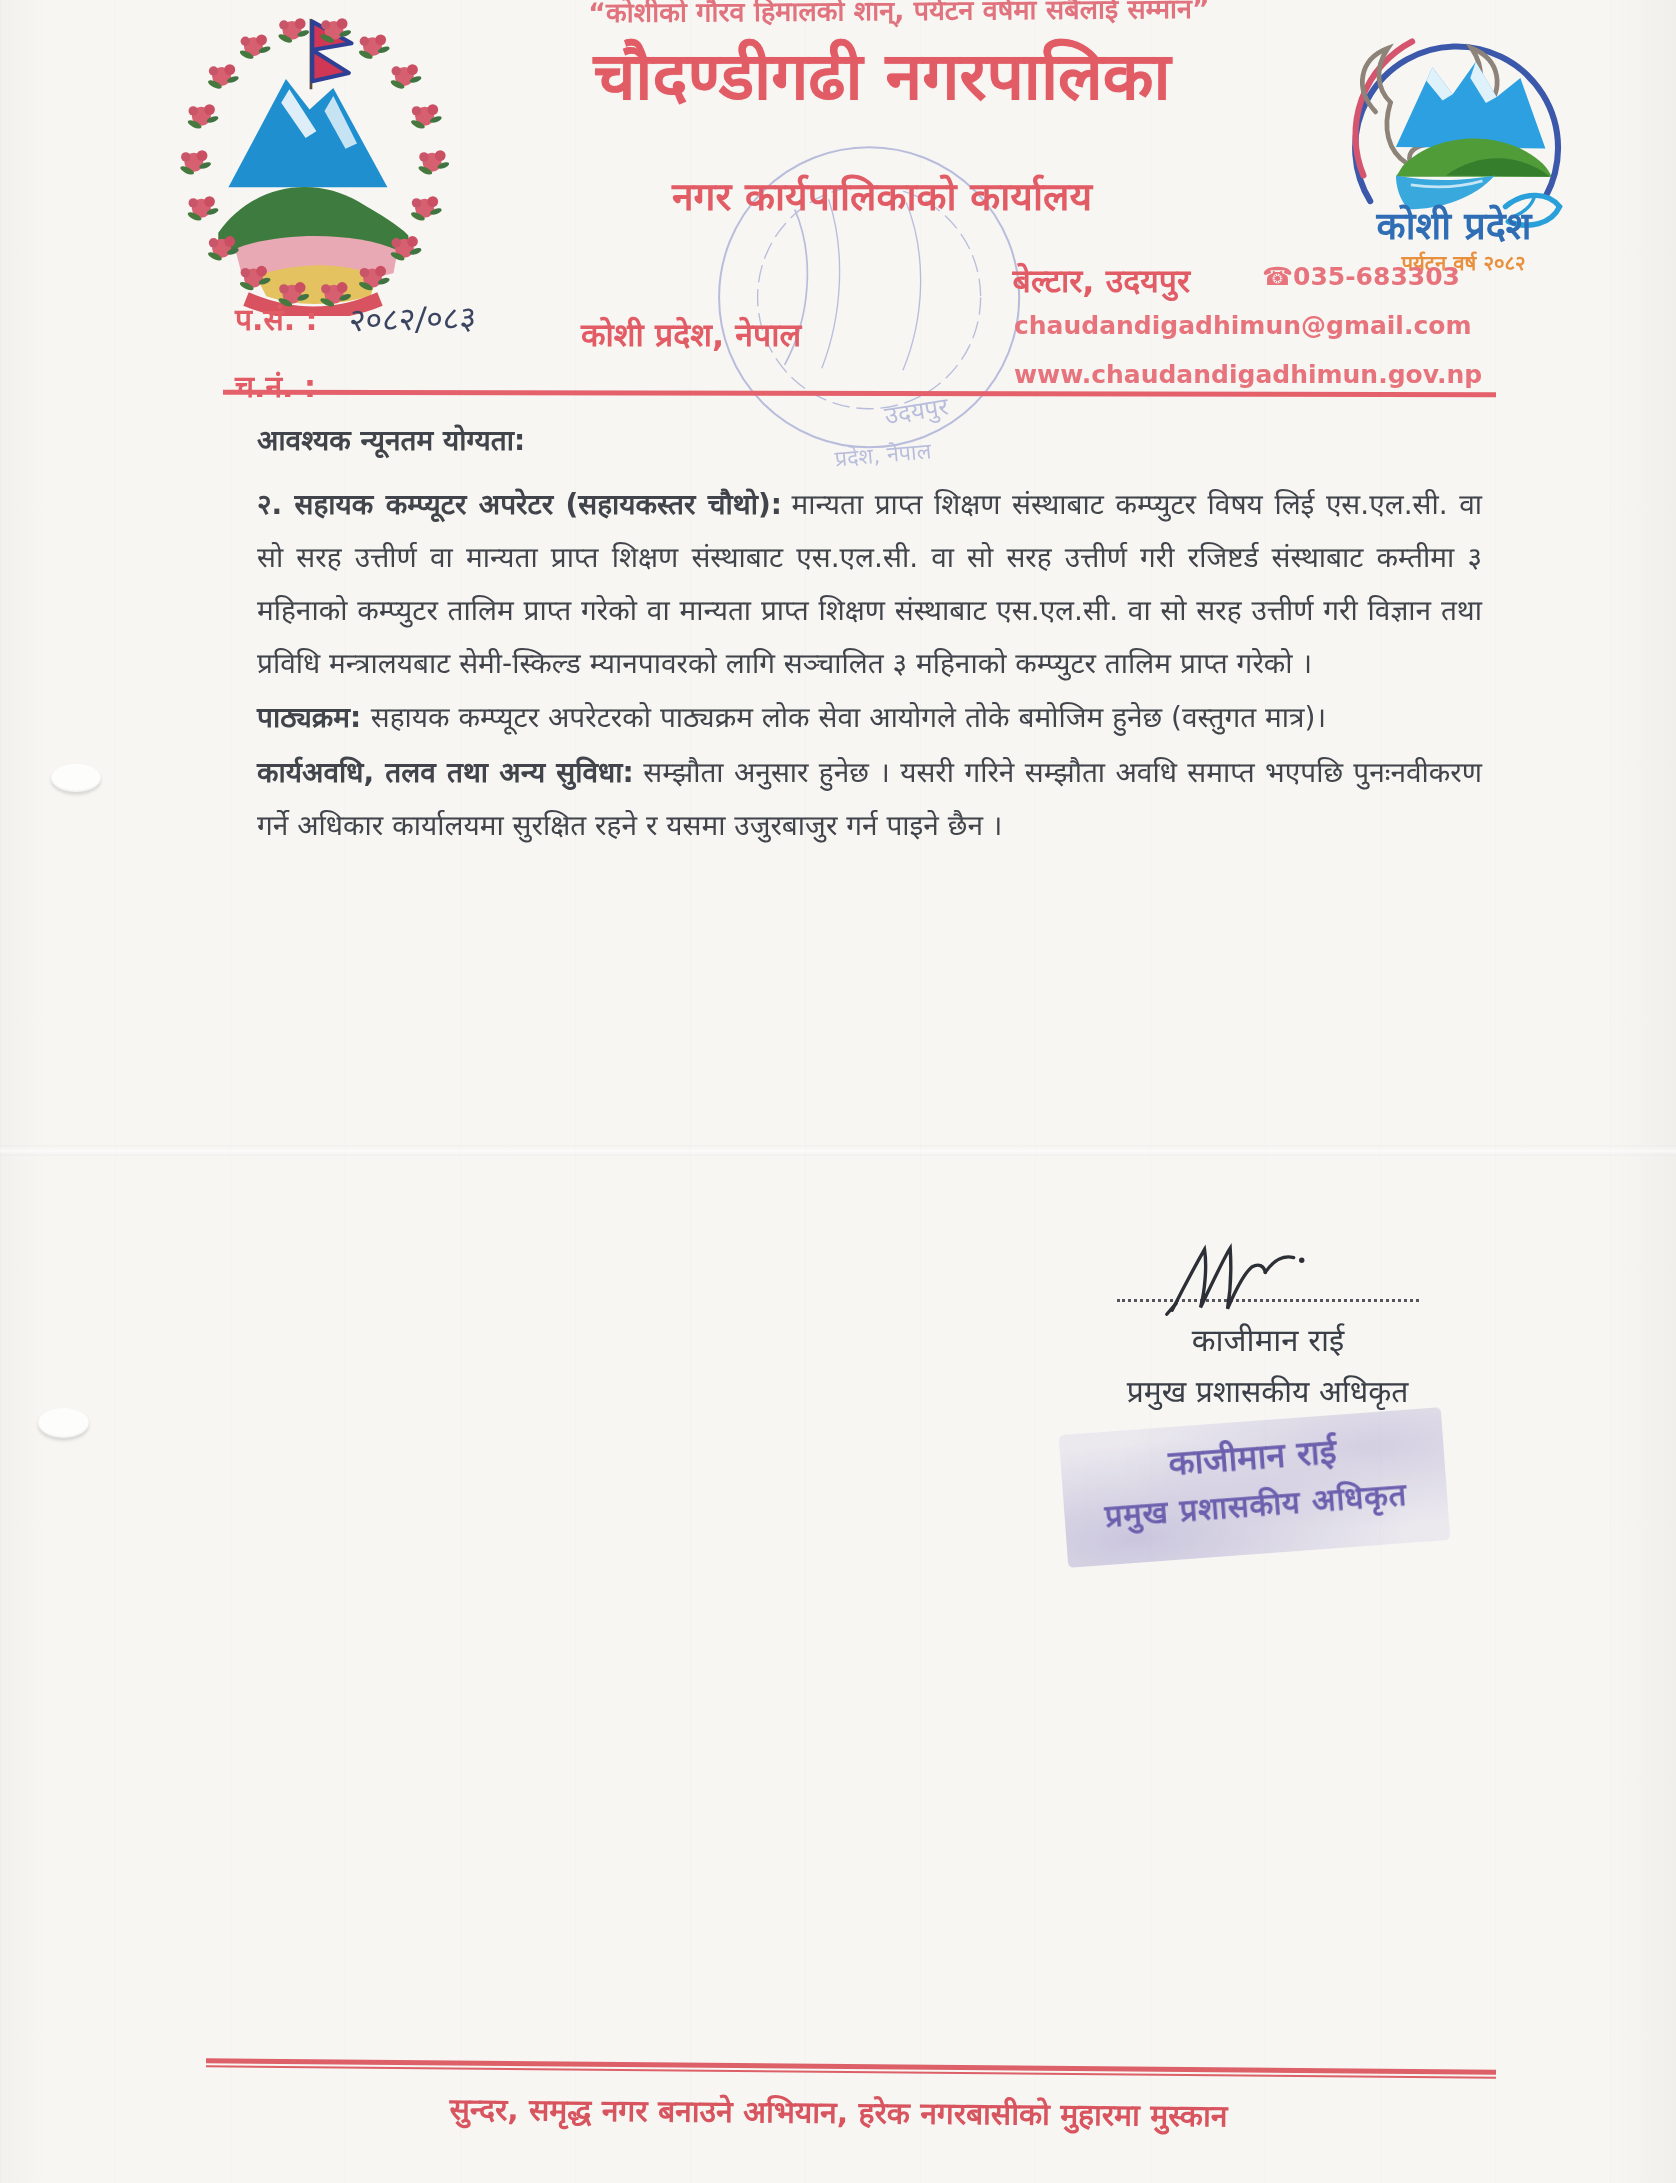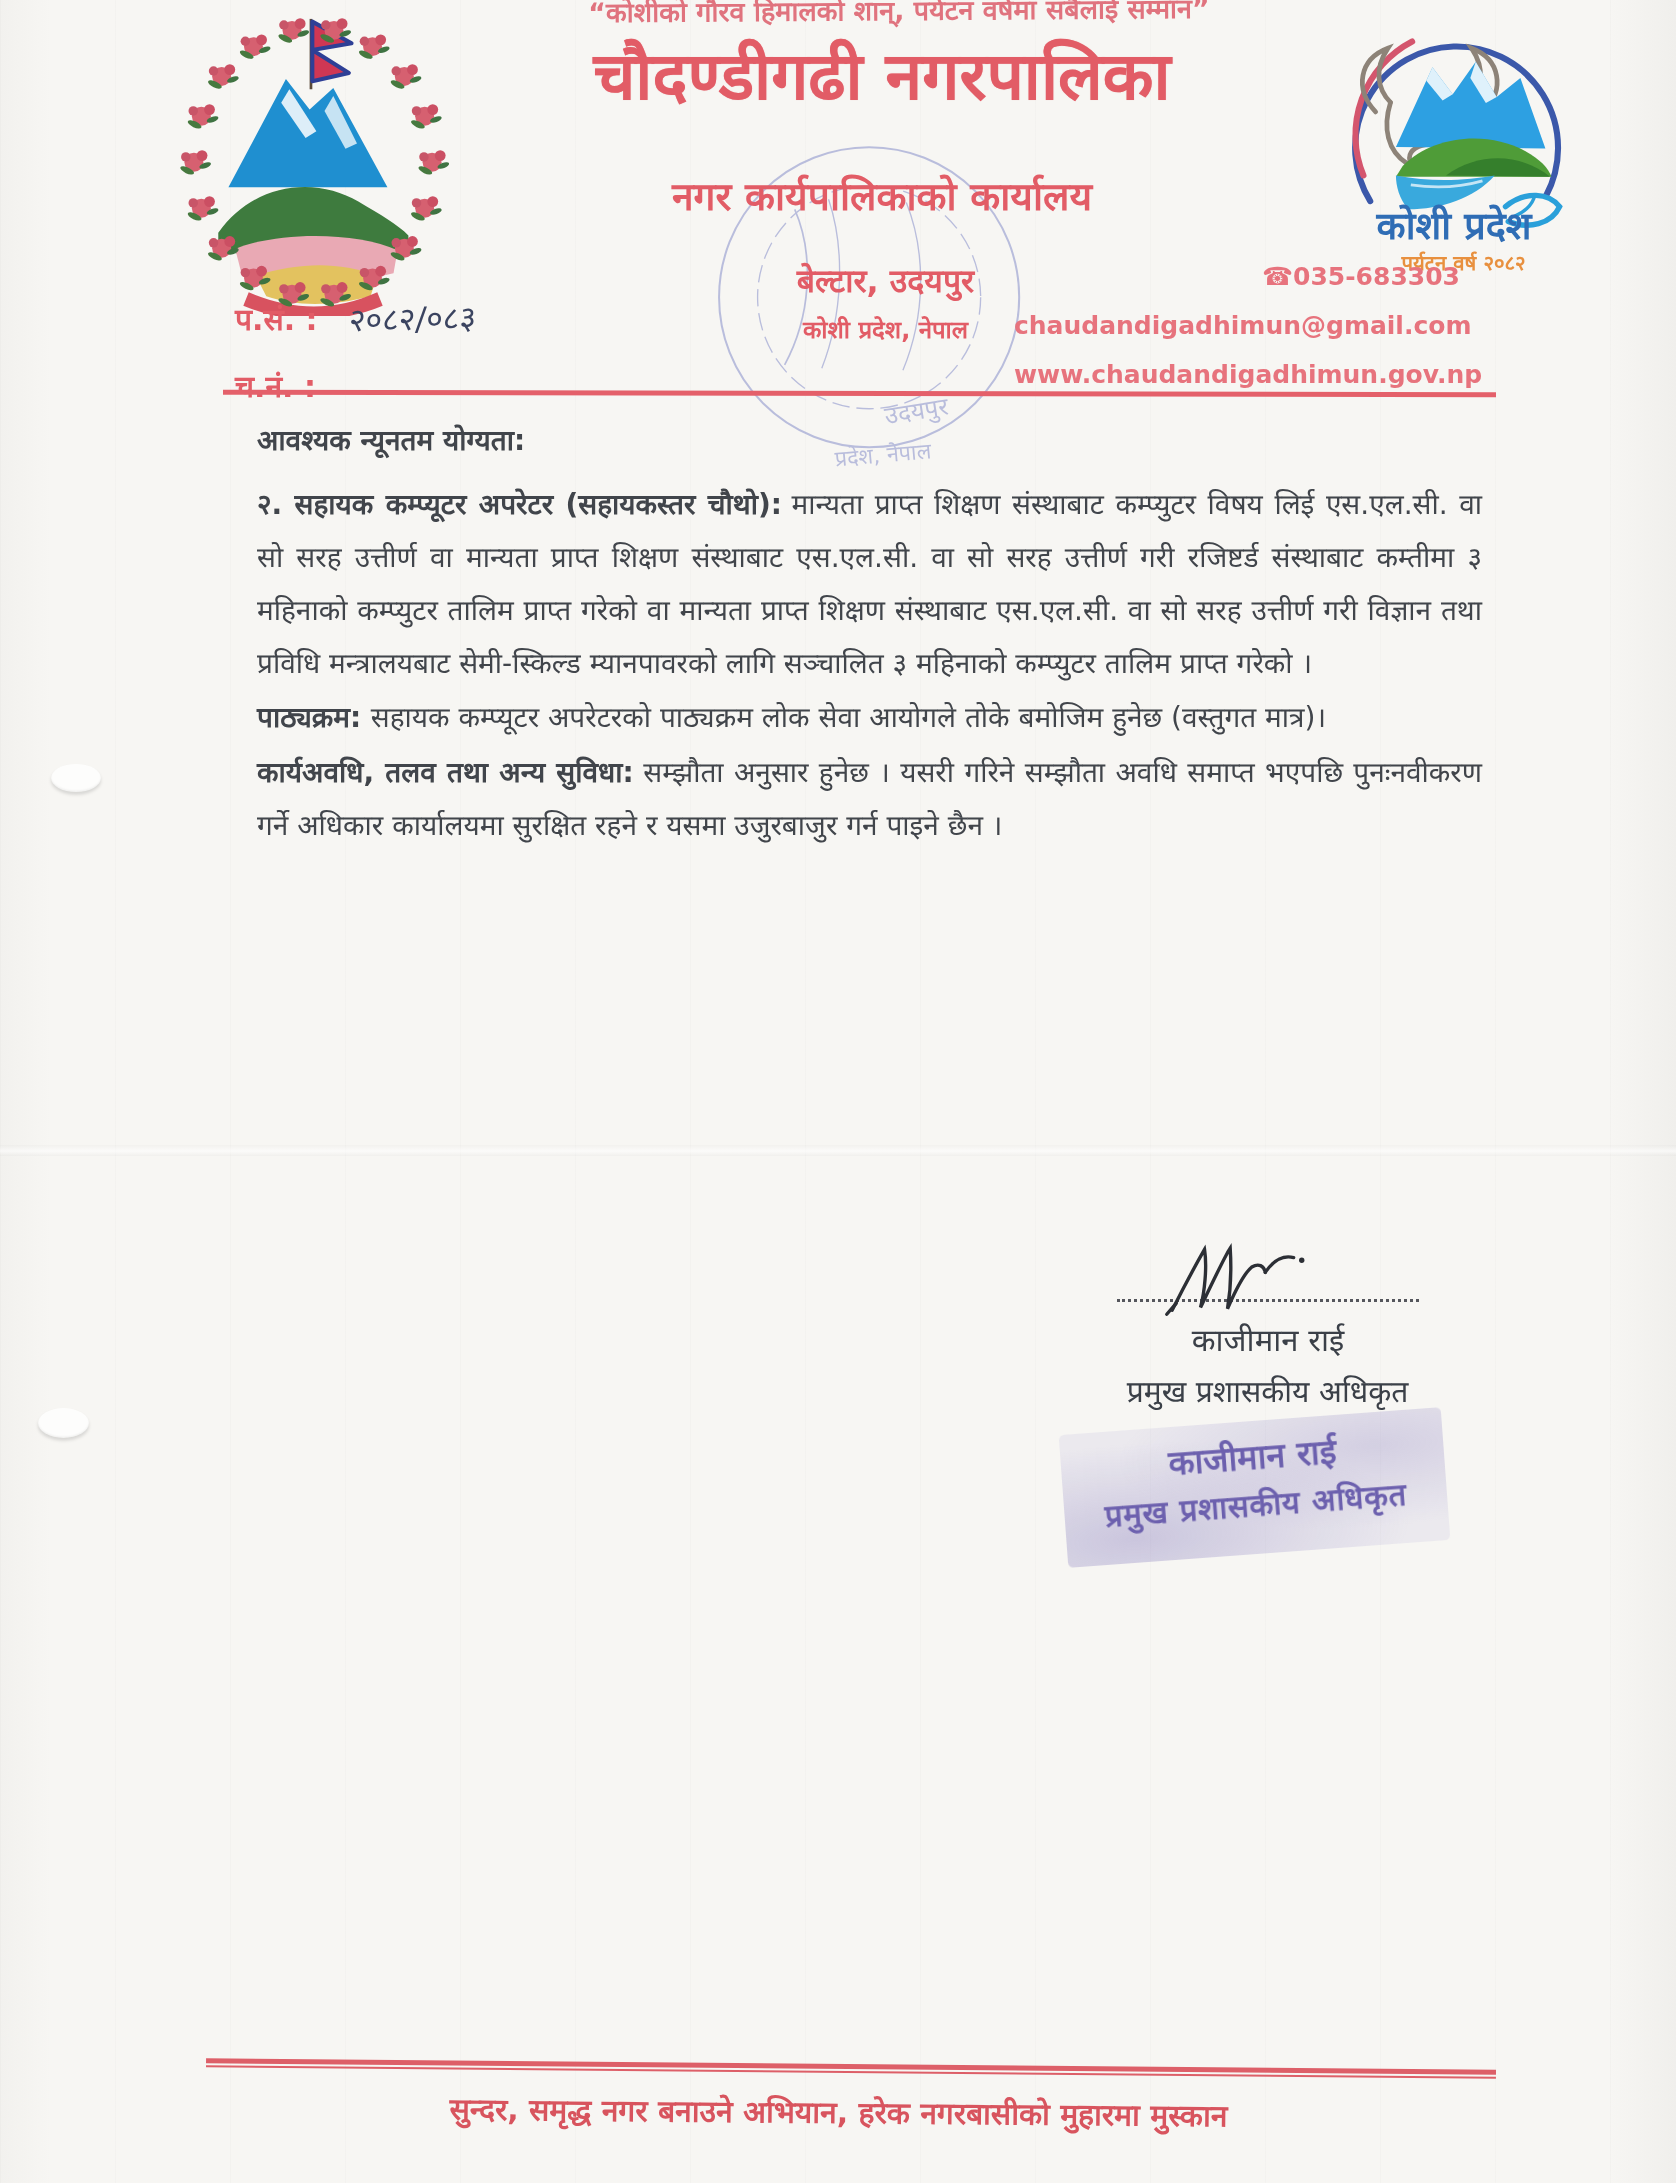--- a/index.html
+++ b/index.html
@@ -25,22 +25,22 @@
   .muni-logo{top:8px;left:154px;width:318px;height:308px;}
   .title{
     top:28px;left:446px;width:872px;text-align:center;
     font-size:66px;font-weight:bold;color:#e25c66;white-space:nowrap;
     text-shadow:0 0 0.7px rgba(226,92,102,.6);
   }
   .subtitle{
     top:168px;left:446px;width:872px;text-align:center;
     font-size:39px;font-weight:bold;color:#e25c66;white-space:nowrap;
   }
-  .addr1{top:258px;left:581px;width:609px;text-align:center;font-size:32px;font-weight:bold;color:#e25c66;}
-  .addr2{top:312px;left:581px;width:609px;text-align:center;font-size:24px;font-weight:bold;color:#e25c66;}
+  .addr1{top:258px;left:581px;width:609px;text-align:right;font-size:32px;font-weight:bold;color:#e25c66;}
+  .addr2{top:312px;left:581px;width:609px;text-align:left;font-size:32px;font-weight:bold;color:#e25c66;}
   .faint-stamp{top:135px;left:683px;width:379px;height:365px;opacity:.5;}
   .koshi-logo{top:5.4px;left:1331px;width:257px;height:276px;}
   .contact{
     top:252px;left:1014px;width:446px;text-align:right;
     font-size:25px;font-weight:bold;color:#e7737d;line-height:49px;white-space:nowrap;
   }
   .refline{top:296px;left:235px;font-size:30px;font-weight:bold;color:#e25c66;white-space:nowrap;}
   .refval{
     display:inline-block;margin-left:31px;font-size:32px;font-weight:normal;color:#3b4460;
     transform:rotate(-1.2deg) skewX(-4deg);

